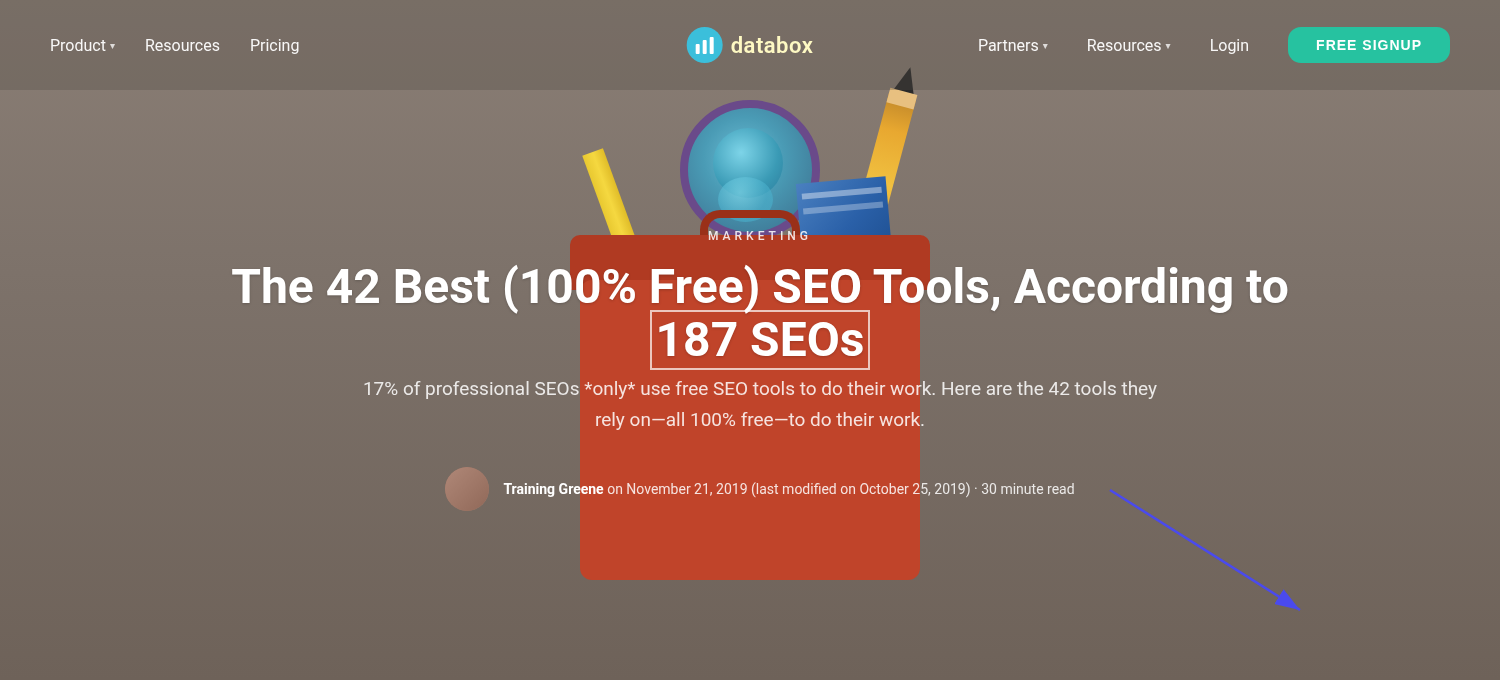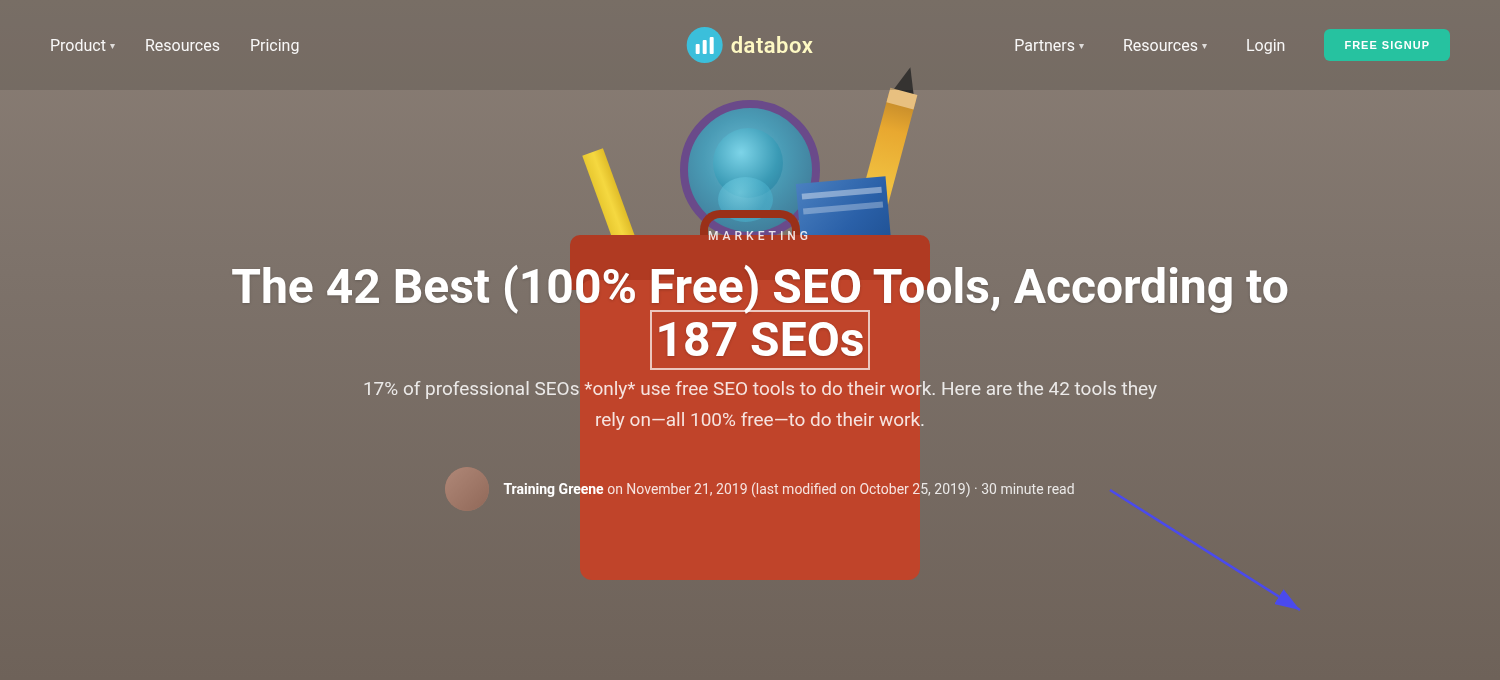--- a/index.html
+++ b/index.html
@@ -268,23 +268,23 @@
       display: flex;
       align-items: center;
       gap: 39px;
       justify-content: center;
     }
 
     .btn-free-signup {
       background: #26c2a0;
       color: #fff;
       border: none;
-      padding: 10px 20px;
-      border-radius: 6px;
-      font-size: 11px;
+      padding: 10px 28px;
+      border-radius: 13px;
+      font-size: 14px;
       font-weight: 700;
       letter-spacing: 1px;
       text-transform: uppercase;
       cursor: pointer;
     }
 
     
     .hero-content {
       position: absolute;
       top: 0;

